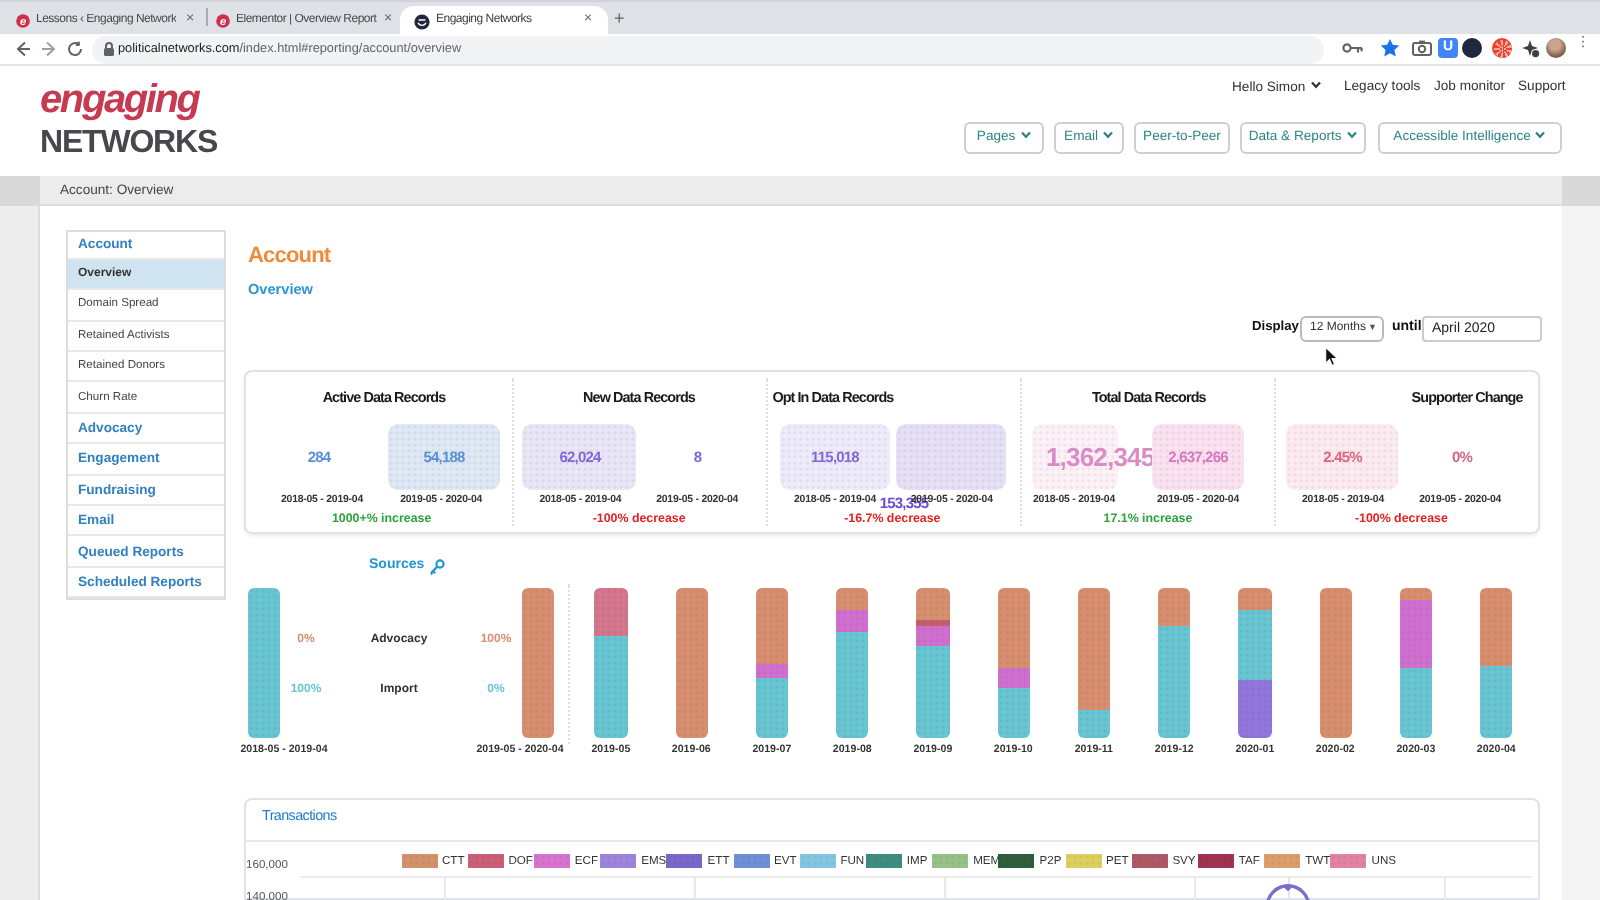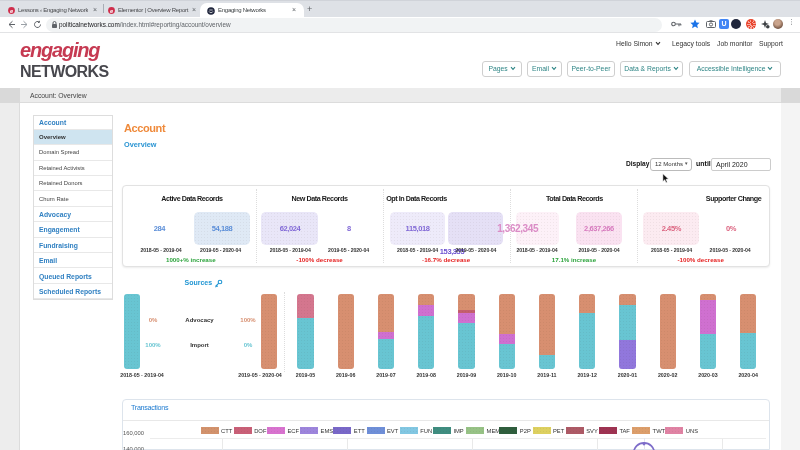--- a/index.html
+++ b/index.html
@@ -169,21 +169,21 @@
     <div class="abs" style="left:386.2px;top:194px;width:120px;text-align:left;font-size:7.2px;font-weight:bold;color:#1a1a1a;letter-spacing:-0.45px;">Opt In Data Records</div>
     <div class="abs dots" style="left:389.6px;top:212px;width:55.69999999999999px;height:33px;background-color:#eeebfa;border-radius:5px;"></div>
     <div class="abs" style="left:377.5px;top:212px;width:80px;text-align:center;line-height:33px;font-size:7.5px;font-weight:bold;letter-spacing:-0.4px;color:#8068d6;">115,018</div>
     <div class="abs" style="left:377.5px;top:246.5px;width:80px;text-align:center;font-size:5.2px;font-weight:bold;letter-spacing:-0.1px;color:#333;">2018-05 - 2019-04</div>
     <div class="abs dots" style="left:448.1px;top:212px;width:54.69999999999999px;height:33px;background-color:#e5e0f6;border-radius:5px;"></div>
     <div class="abs" style="left:412px;top:212px;width:80px;text-align:center;line-height:33px;font-size:7.5px;font-weight:bold;letter-spacing:-0.4px;color:#6a4fd0;margin-top:23px;">153,355</div>
     <div class="abs" style="left:435.9px;top:246.5px;width:80px;text-align:center;font-size:5.2px;font-weight:bold;letter-spacing:-0.1px;color:#333;">2019-05 - 2020-04</div>
     <div class="abs" style="left:386.2px;top:256px;width:120px;text-align:center;font-size:6.2px;font-weight:bold;color:#e52222;">-16.7% decrease</div>
     <div class="abs" style="left:514.4px;top:194px;width:120px;text-align:center;font-size:7.2px;font-weight:bold;color:#1a1a1a;letter-spacing:-0.45px;">Total Data Records</div>
     <div class="abs dots" style="left:515.7px;top:212px;width:43.09999999999991px;height:33px;background-color:#fdf1f8;border-radius:5px;"></div>
-    <div class="abs" style="left:497.20000000000005px;top:212px;width:80px;text-align:left;line-height:33px;font-size:10px;font-weight:bold;letter-spacing:-0.4px;color:#db8cc6;">1,362,345</div>
+    <div class="abs" style="left:497.20000000000005px;top:212px;width:80px;text-align:right;line-height:33px;font-size:13px;font-weight:bold;letter-spacing:-0.4px;color:#db8cc6;">1,362,345</div>
     <div class="abs" style="left:497px;top:246.5px;width:80px;text-align:center;font-size:5.2px;font-weight:bold;letter-spacing:-0.1px;color:#333;">2018-05 - 2019-04</div>
     <div class="abs dots" style="left:575.9px;top:212px;width:46.30000000000007px;height:33px;background-color:#fae2f1;border-radius:5px;"></div>
     <div class="abs" style="left:559px;top:212px;width:80px;text-align:center;line-height:33px;font-size:7.5px;font-weight:bold;letter-spacing:-0.4px;color:#d678bd;">2,637,266</div>
     <div class="abs" style="left:559px;top:246.5px;width:80px;text-align:center;font-size:5.2px;font-weight:bold;letter-spacing:-0.1px;color:#333;">2019-05 - 2020-04</div>
     <div class="abs" style="left:514px;top:256px;width:120px;text-align:center;font-size:6.2px;font-weight:bold;color:#2ca33c;">17.1% increase</div>
     <div class="abs" style="left:641.3px;top:194px;width:120px;text-align:right;font-size:7.2px;font-weight:bold;color:#1a1a1a;letter-spacing:-0.45px;">Supporter Change</div>
     <div class="abs dots" style="left:643.2px;top:212px;width:56.19999999999993px;height:33px;background-color:#fcebf1;border-radius:5px;"></div>
     <div class="abs" style="left:631.3px;top:212px;width:80px;text-align:center;line-height:33px;font-size:7.5px;font-weight:bold;letter-spacing:-0.4px;color:#dc6581;">2.45%</div>
     <div class="abs" style="left:631.5px;top:246.5px;width:80px;text-align:center;font-size:5.2px;font-weight:bold;letter-spacing:-0.1px;color:#333;">2018-05 - 2019-04</div>
     <div class="abs" style="left:703px;top:212px;width:56px;height:33px;border-radius:5px;"></div>

